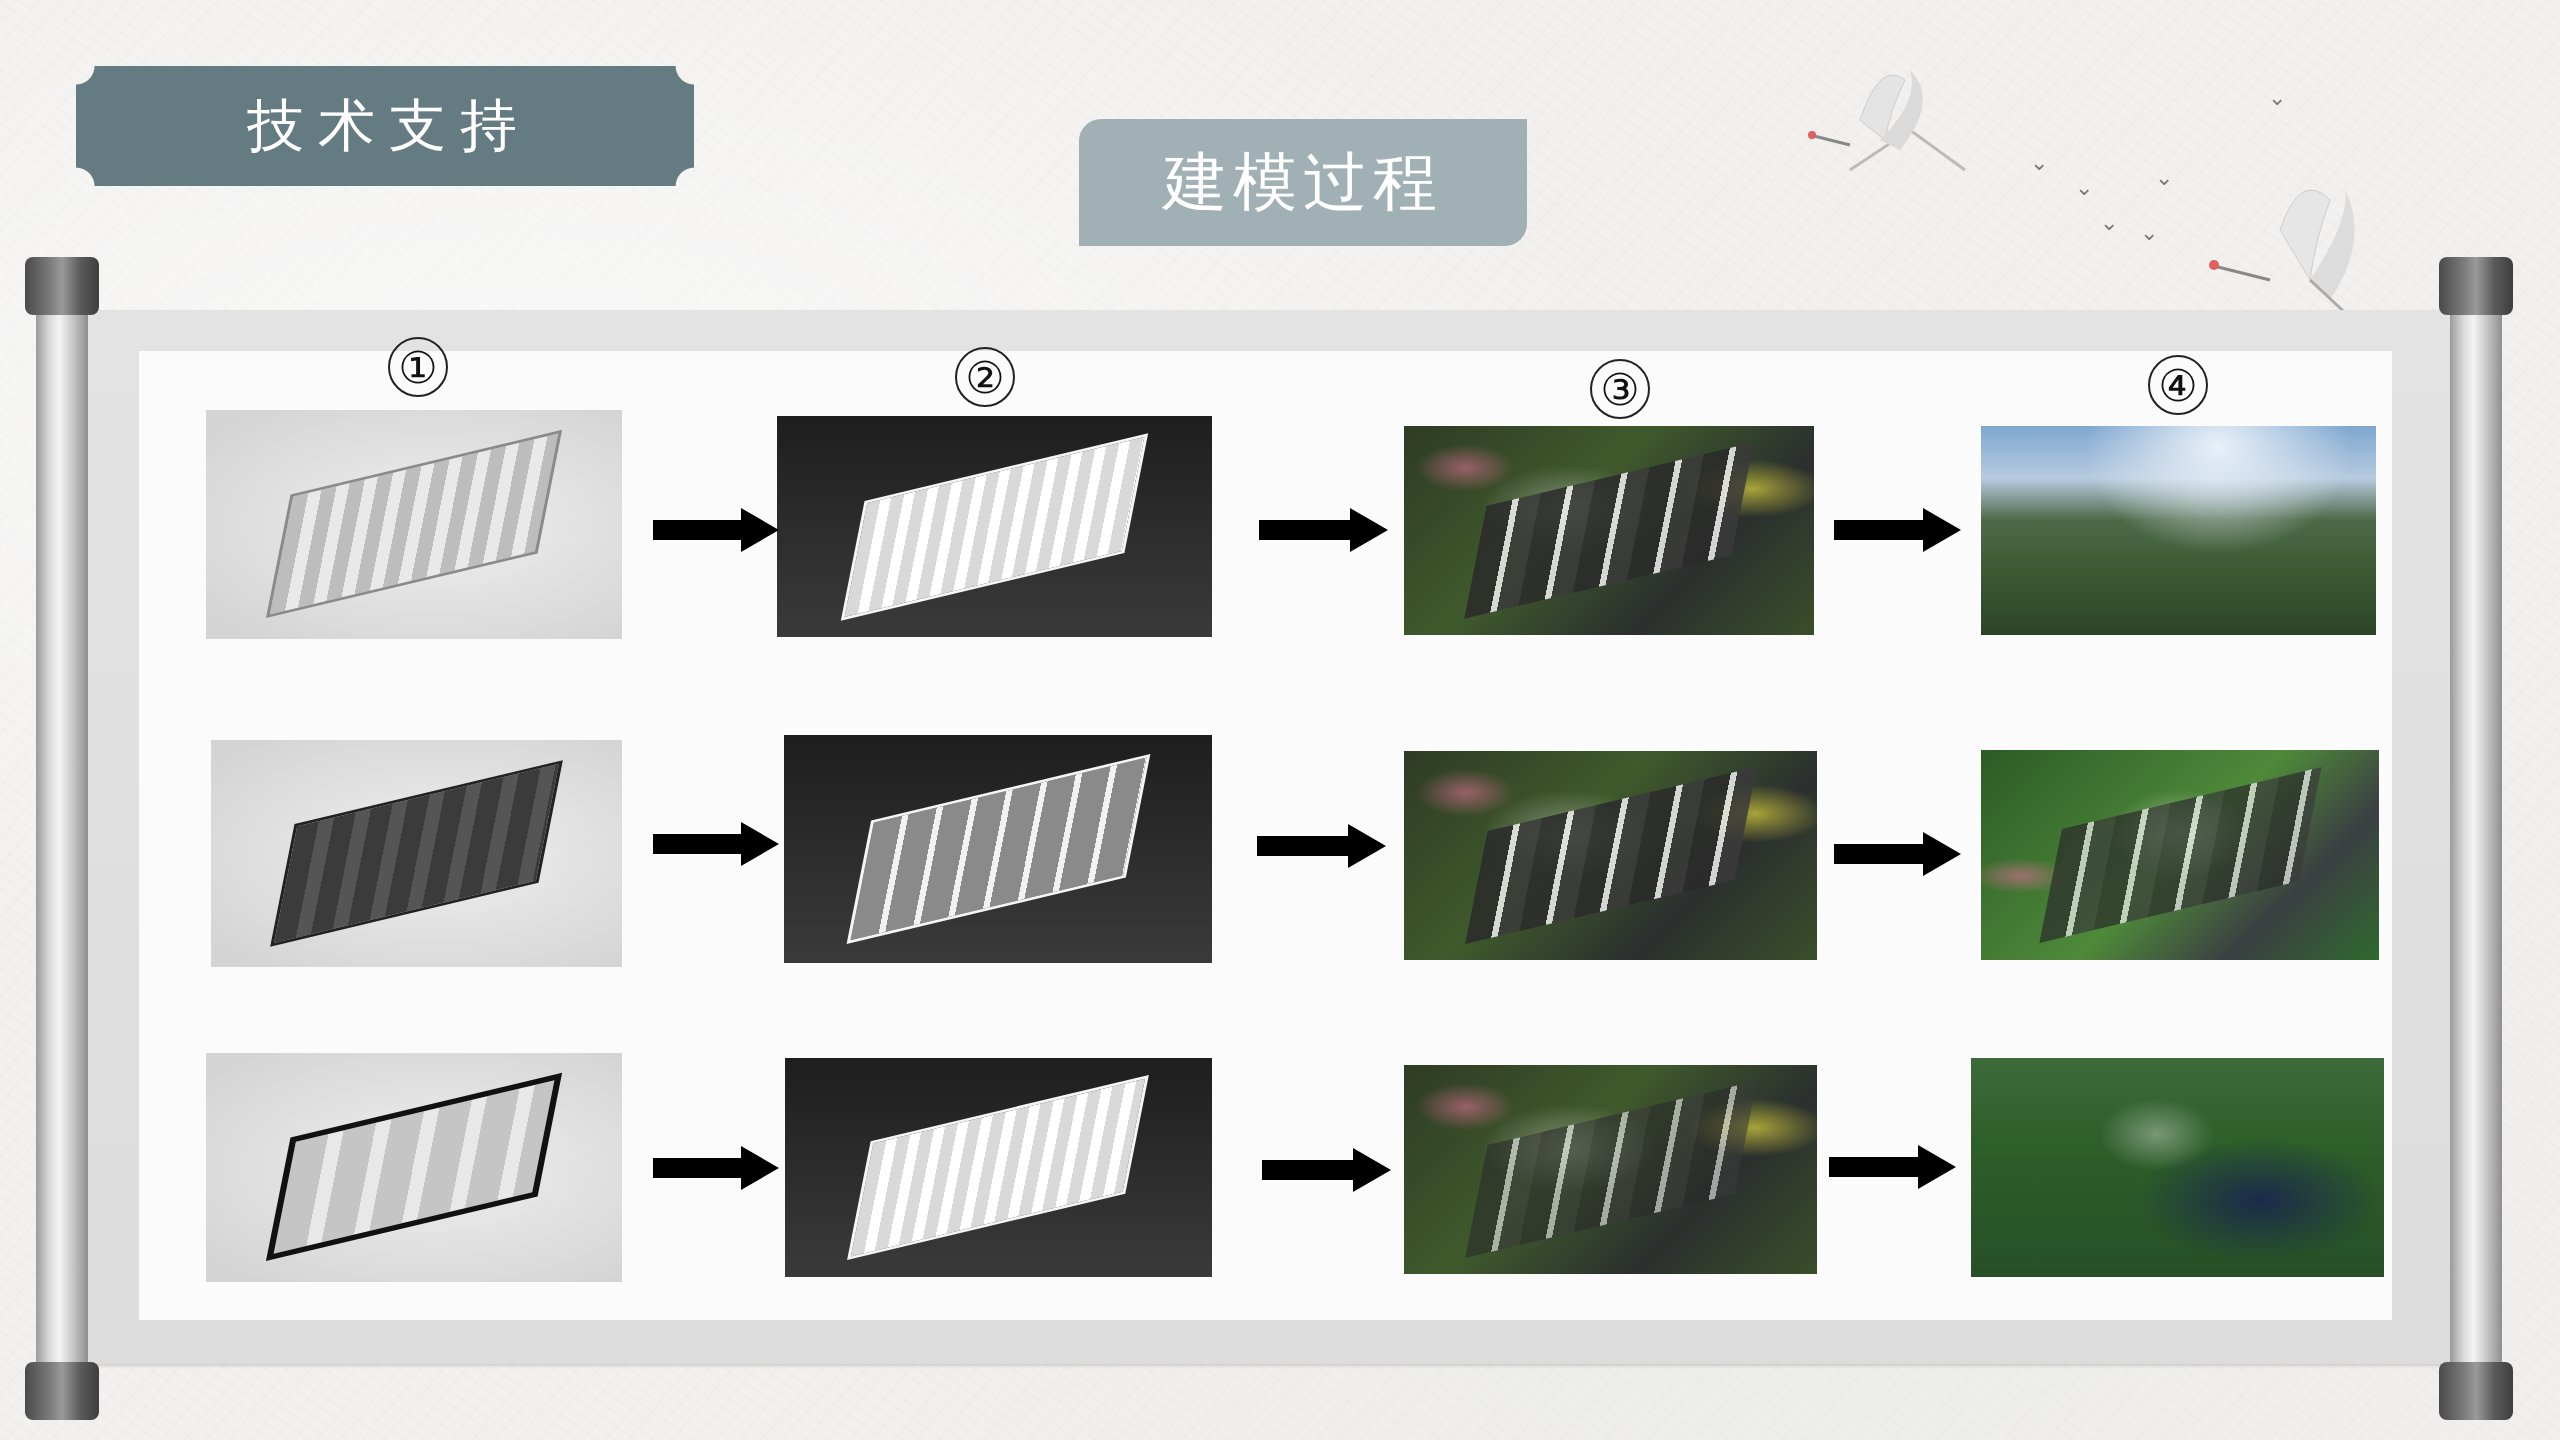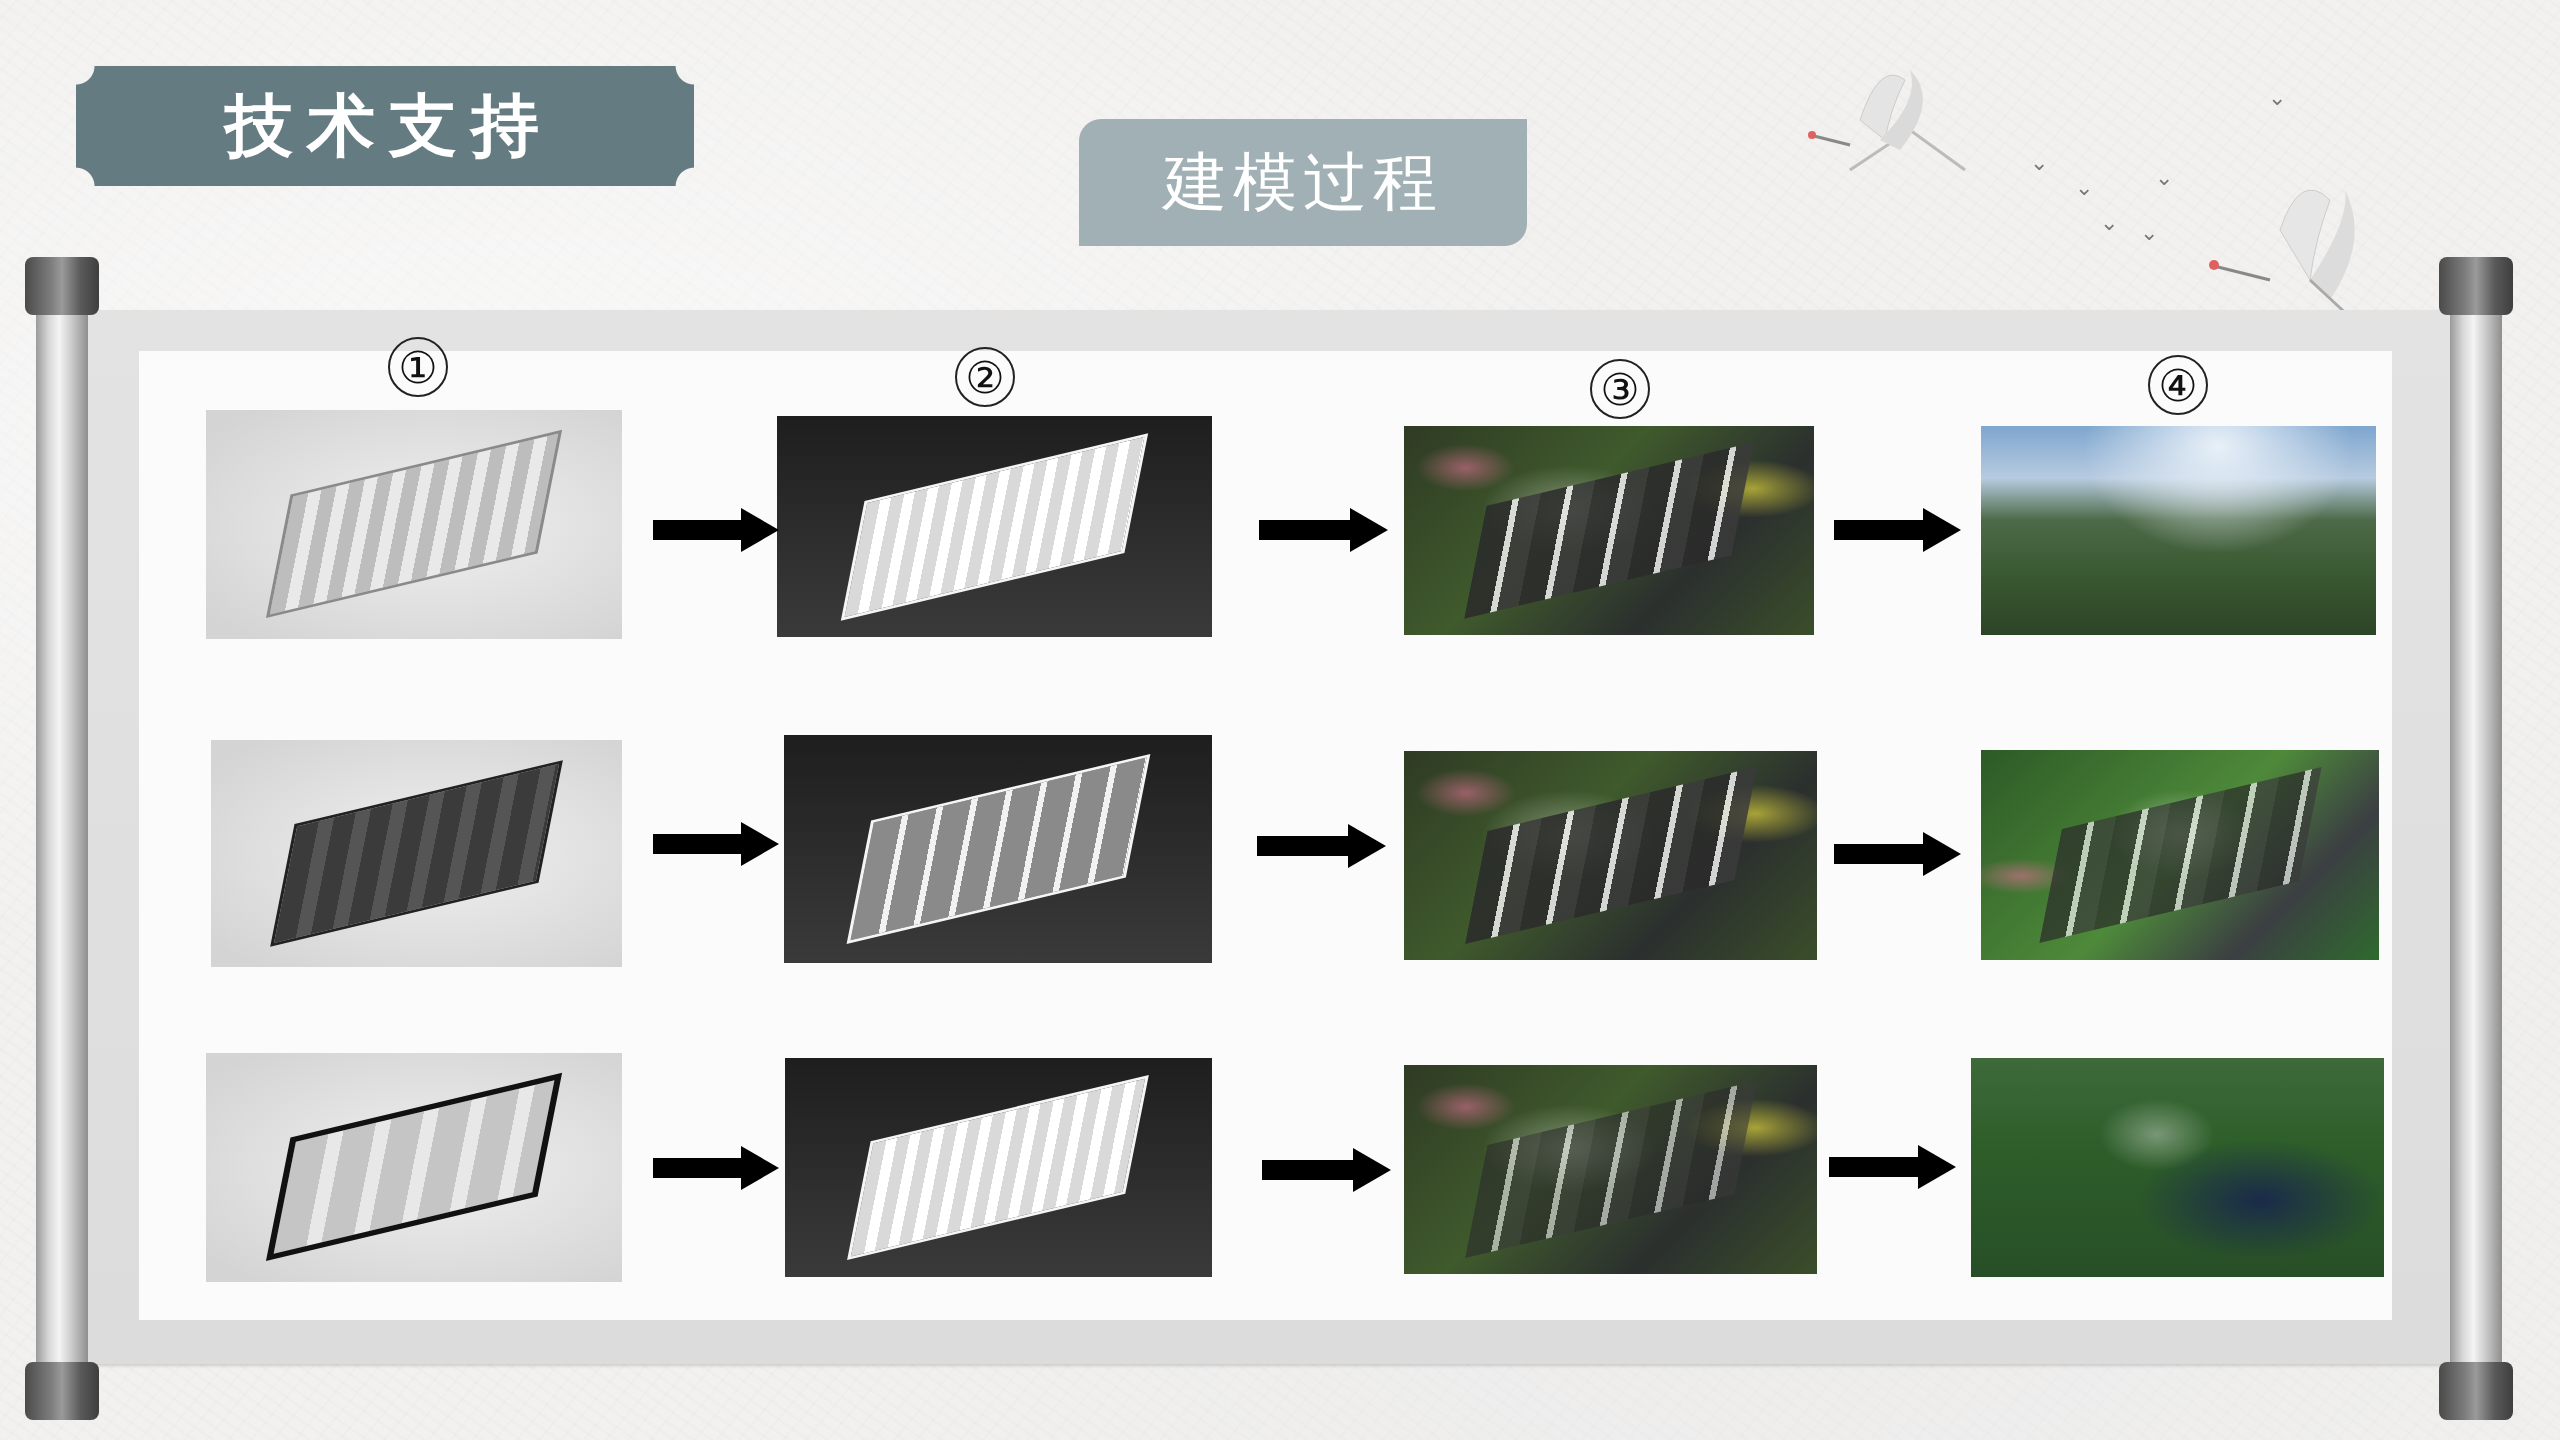--- a/index.html
+++ b/index.html
@@ -20,21 +20,21 @@
   .title-plaque {
     left: 76px; top: 66px; width: 618px; height: 120px;
     background:
       radial-gradient(circle at 0 0, transparent 18px, #647b81 19px) top left / 51% 51% no-repeat,
       radial-gradient(circle at 100% 0, transparent 18px, #647b81 19px) top right / 51% 51% no-repeat,
       radial-gradient(circle at 0 100%, transparent 18px, #647b81 19px) bottom left / 51% 51% no-repeat,
       radial-gradient(circle at 100% 100%, transparent 18px, #647b81 19px) bottom right / 51% 51% no-repeat;
     display: flex; align-items: center; justify-content: center;
   }
   .title-plaque span {
-    color: #ffffff; font-size: 68px; font-weight: bold; letter-spacing: 14px;
+    color: #ffffff; font-size: 57px; font-weight: normal; letter-spacing: 14px;
     font-family: "DejaVu Sans", sans-serif;
     margin-left: 8px;
   }
 
   .subtitle-box {
     left: 1079px; top: 119px; width: 448px; height: 127px;
     background: #a1b0b5;
     border-radius: 22px 0 22px 0;
     display: flex; align-items: center; justify-content: center;
   }

